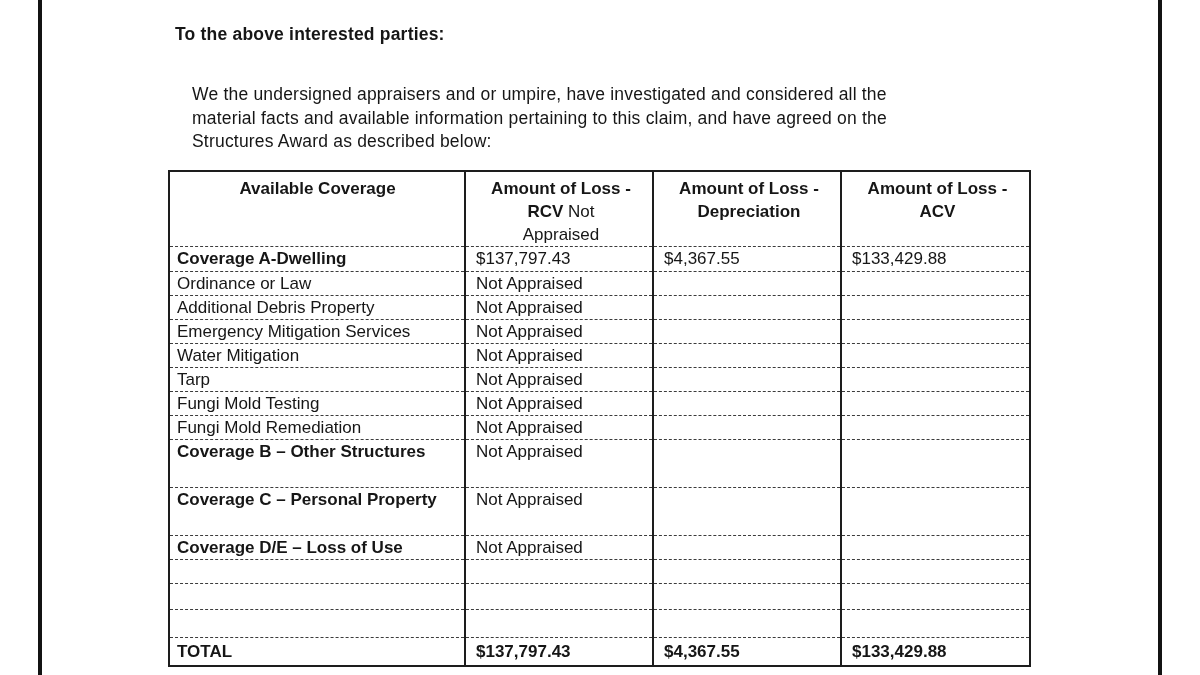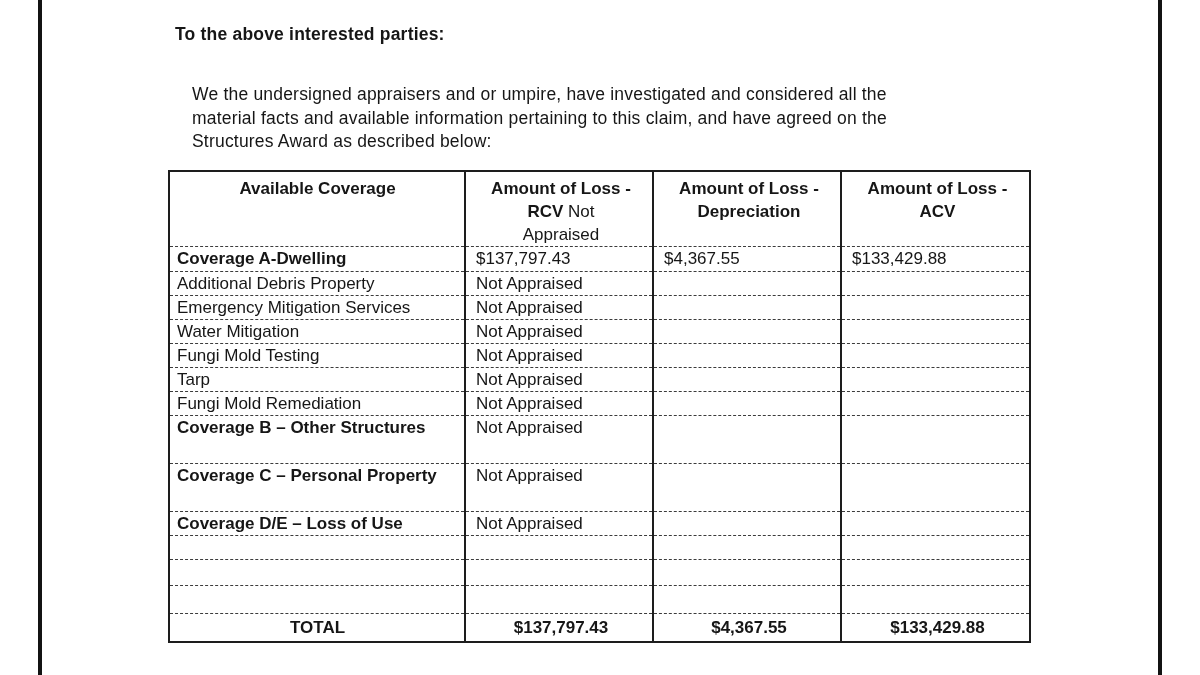--- a/index.html
+++ b/index.html
@@ -58,21 +58,21 @@
   }
   .hdr-regular { font-weight: normal; }
 
   tr.h24 { height: 24px; }
   tr.h25 { height: 25px; padding-left: 13px; }
   tr.h26 { height: 26px; }
   tr.h28 { height: 28px; }
   tr.h48 { height: 48px; margin-top: 24px; }
 
   tr.bold-label td:first-child { font-weight: bold; }
-  tr.total-row td { font-weight: bold; vertical-align: middle; text-align: center; }
+  tr.total-row td { font-weight: bold; vertical-align: middle; }
 </style>
 </head>
 <body>
 
 <div class="scan-bar left"></div>
 <div class="scan-bar right"></div>
 
 <div class="salutation">To the above interested parties:</div>
 
 <div class="intro">
@@ -109,45 +109,51 @@
     </tr>
   </thead>
   <tbody>
     <tr class="h25 bold-label">
       <td>Coverage A-Dwelling</td>
       <td>$137,797.43</td>
       <td>$4,367.55</td>
       <td>$133,429.88</td>
     </tr>
     <tr class="h24">
+      <td>Ordinance or Law</td>
+      <td>Not Appraised</td>
+      <td></td>
+      <td></td>
+    </tr>
+    <tr class="h24">
       <td>Additional Debris Property</td>
       <td>Not Appraised</td>
       <td></td>
       <td></td>
     </tr>
     <tr class="h24">
       <td>Emergency Mitigation Services</td>
       <td>Not Appraised</td>
       <td></td>
       <td></td>
     </tr>
     <tr class="h24">
       <td>Water Mitigation</td>
       <td>Not Appraised</td>
       <td></td>
       <td></td>
     </tr>
     <tr class="h24">
+      <td>Tarp</td>
+      <td>Not Appraised</td>
+      <td></td>
+      <td></td>
+    </tr>
+    <tr class="h24">
       <td>Fungi Mold Testing</td>
-      <td>Not Appraised</td>
-      <td></td>
-      <td></td>
-    </tr>
-    <tr class="h24">
-      <td>Tarp</td>
       <td>Not Appraised</td>
       <td></td>
       <td></td>
     </tr>
     <tr class="h24">
       <td>Fungi Mold Remediation</td>
       <td>Not Appraised</td>
       <td></td>
       <td></td>
     </tr>

